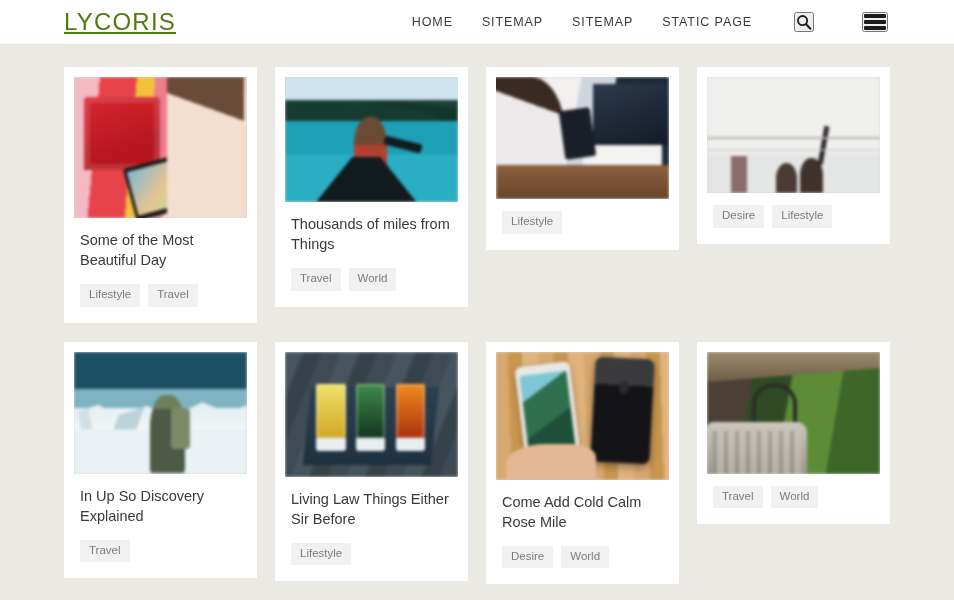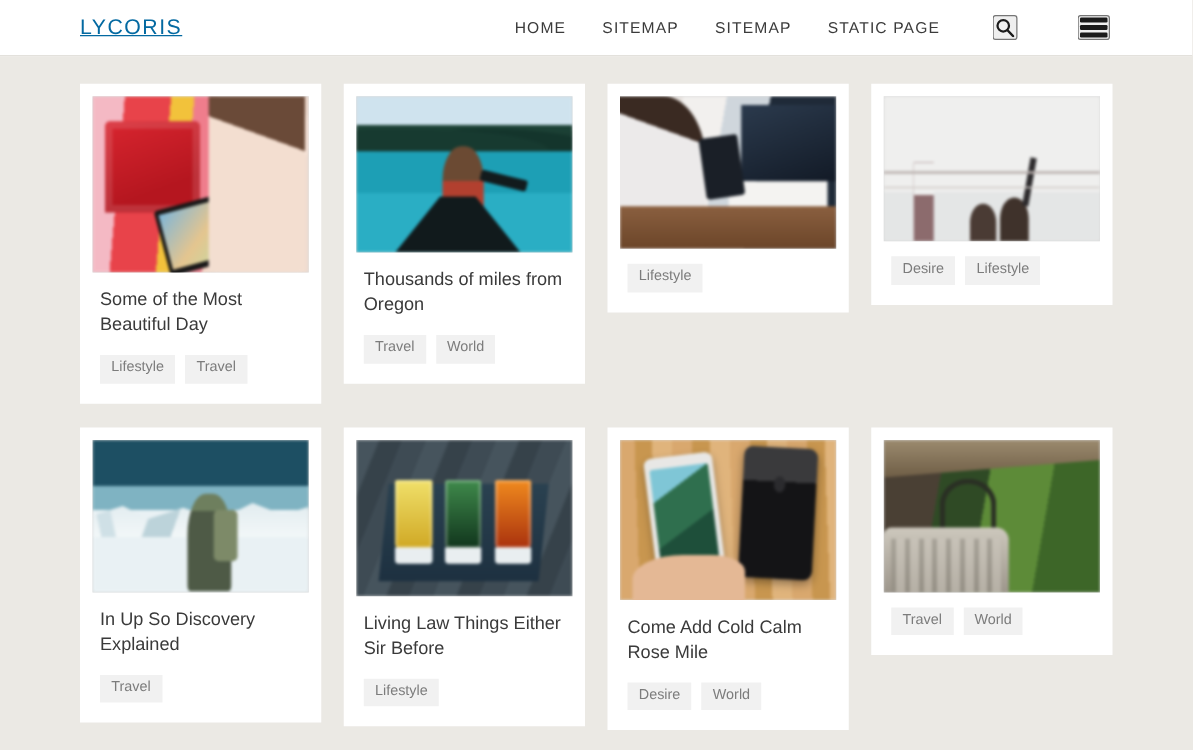--- a/index.html
+++ b/index.html
@@ -15,23 +15,23 @@
     height: 45px;
     background: #ffffff;
     border-bottom: 1px solid #e3e1dc;
     display: flex;
     align-items: center;
     padding: 0 66px 0 64px;
     position: relative;
     z-index: 5;
   }
   #brand {
-    font-size: 17px;
+    font-size: 24px;
     letter-spacing: 1.2px;
-    color: #0369a1;
+    color: #4d7c0f;
     font-weight: 400;
     white-space: nowrap;
   }
   #primary-nav {
     margin-left: auto;
     display: flex;
     align-items: center;
     gap: 29px;
   }
   .nav-link {
@@ -347,21 +347,21 @@
   </article>
 
   <article class="post-card">
     <div class="post-thumb" style="height:125px">
       <div class="art art-canoe blur">
         <div class="canoe-figure"></div>
         <div class="canoe-paddle"></div>
       </div>
     </div>
     <div class="post-body">
-      <h2 class="post-title">Thousands of miles from Oregon</h2>
+      <h2 class="post-title">Thousands of miles from Things</h2>
       <div class="tag-row">
         <span class="tag">Travel</span>
         <span class="tag">World</span>
       </div>
     </div>
   </article>
 
   <article class="post-card">
     <div class="post-thumb" style="height:122px">
       <div class="art art-livingroom blur">

